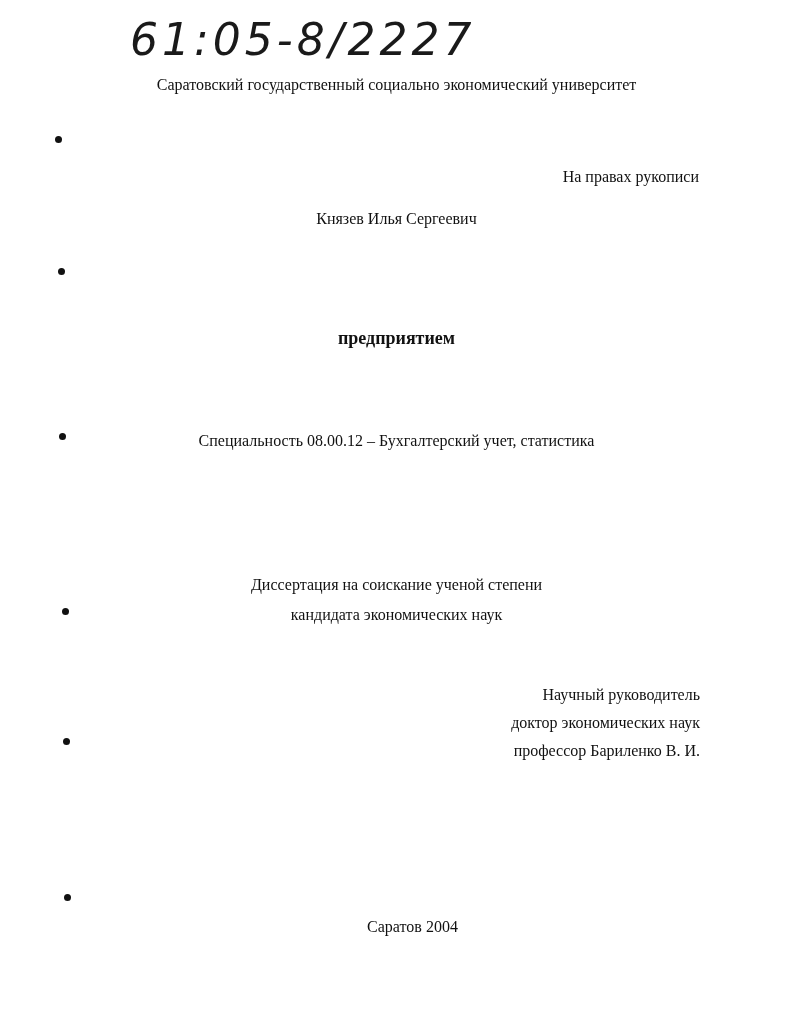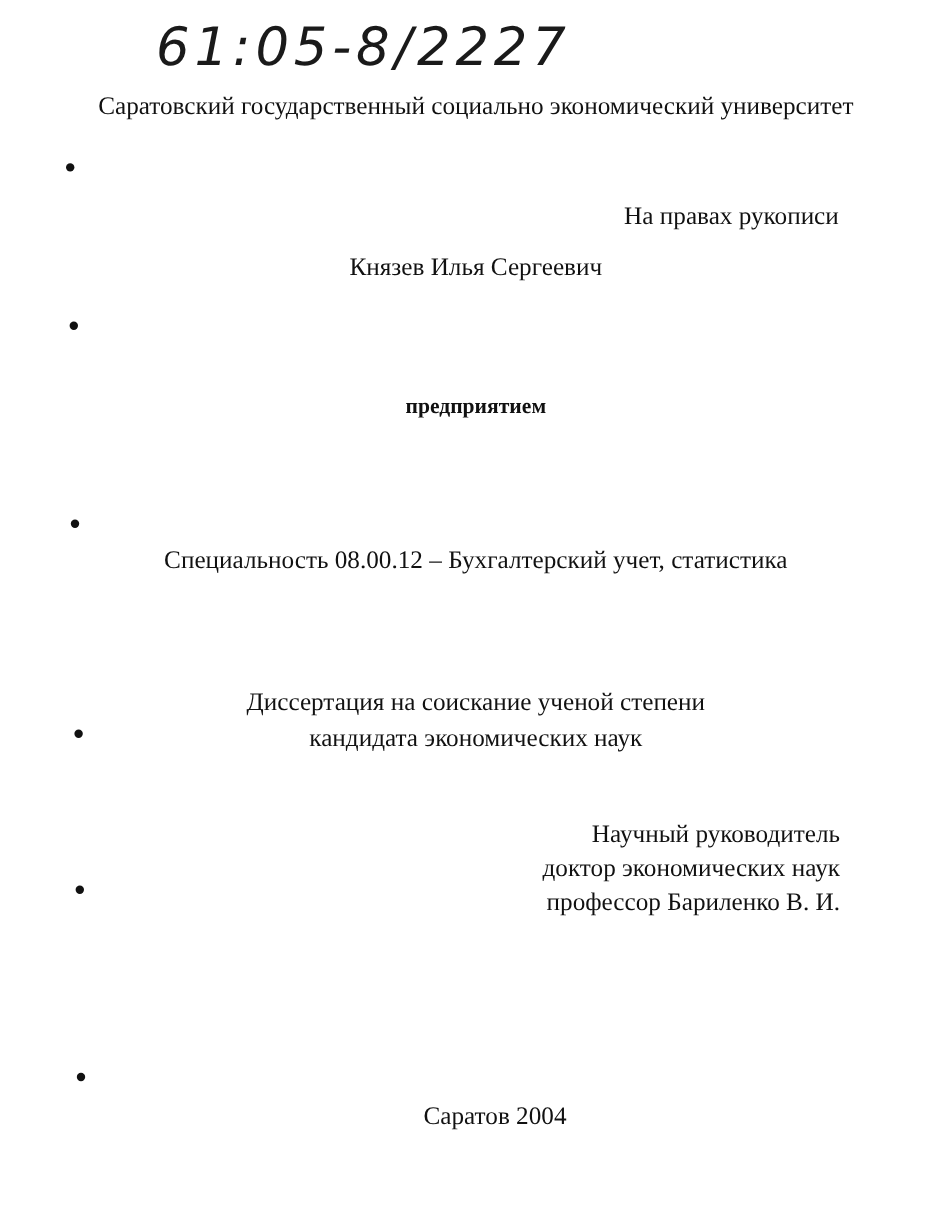--- a/index.html
+++ b/index.html
@@ -1,18 +1,18 @@
 <!DOCTYPE html>
 <html><head>
 <meta charset="utf-8">
 <style>
   html, body { margin: 0; padding: 0; background: #ffffff; }
   body { width: 793px; height: 1020px; position: relative; overflow: hidden; font-family: "Liberation Serif", serif; color: #111; }
   .abs { position: absolute; }
-  .txt { font-size: 21px; white-space: nowrap; }
+  .txt { font-size: 16px; white-space: nowrap; }
   .center { left: 0; width: 793px; text-align: center; }
   .handwritten { font-family: "DejaVu Sans", sans-serif; font-size: 44px; font-style: italic; letter-spacing: 4px; font-weight: 300; left: 130px; top: 14px; color: #1a1a1a; }
   .title { font-weight: bold; font-size: 18px; line-height: 34px; }
   .right { text-align: right; }
   .hole { width: 7px; height: 7px; background: #111; border-radius: 50%; }
 </style>
 </head>
 <body>
 
 <div class="abs handwritten">61:05-8/2227</div>
@@ -27,21 +27,21 @@
 <div class="abs hole" style="left:64px; top:894px;"></div>
 
 <div class="abs txt right" style="left:400px; width:299px; top:168px;">На правах рукописи</div>
 
 <div class="abs txt center" style="top:210px;">Князев Илья Сергеевич</div>
 
 <div class="abs center title" style="top:321px;">
   <div>предприятием</div>
 </div>
 
-<div class="abs txt center" style="top:454px;">Специальность 08.00.12 – Бухгалтерский учет, статистика</div>
+<div class="abs txt center" style="top:432px;">Специальность 08.00.12 – Бухгалтерский учет, статистика</div>
 
 <div class="abs txt center" style="top:570px; line-height:30px;">
   <div>Диссертация на соискание ученой степени</div>
   <div>кандидата экономических наук</div>
 </div>
 
 <div class="abs txt right" style="left:400px; width:300px; top:681px; line-height:28px;">
   <div>Научный руководитель</div>
   <div>доктор экономических наук</div>
   <div>профессор Бариленко В. И.</div>

